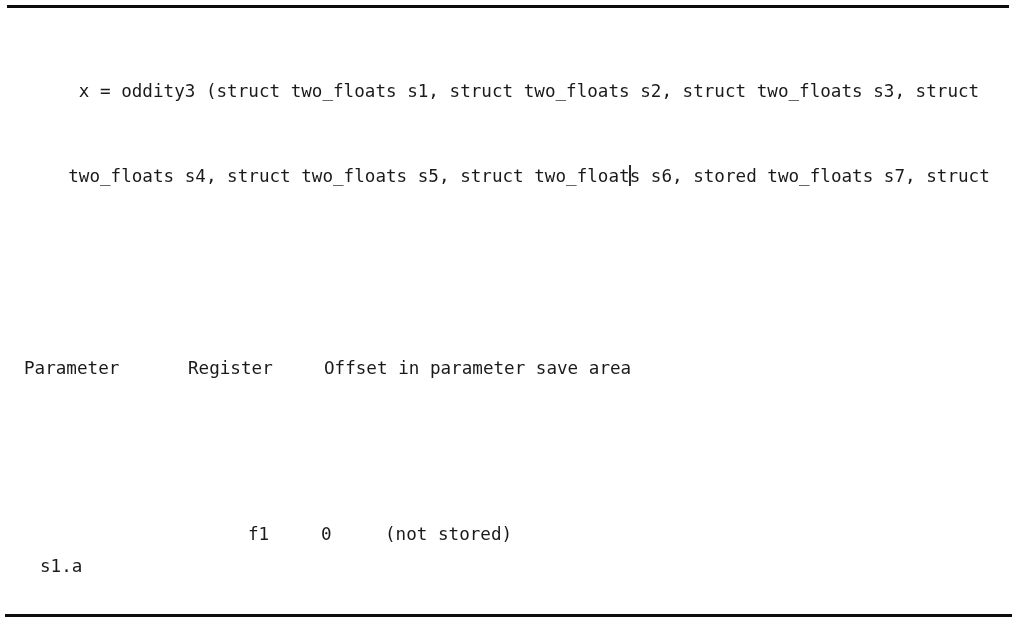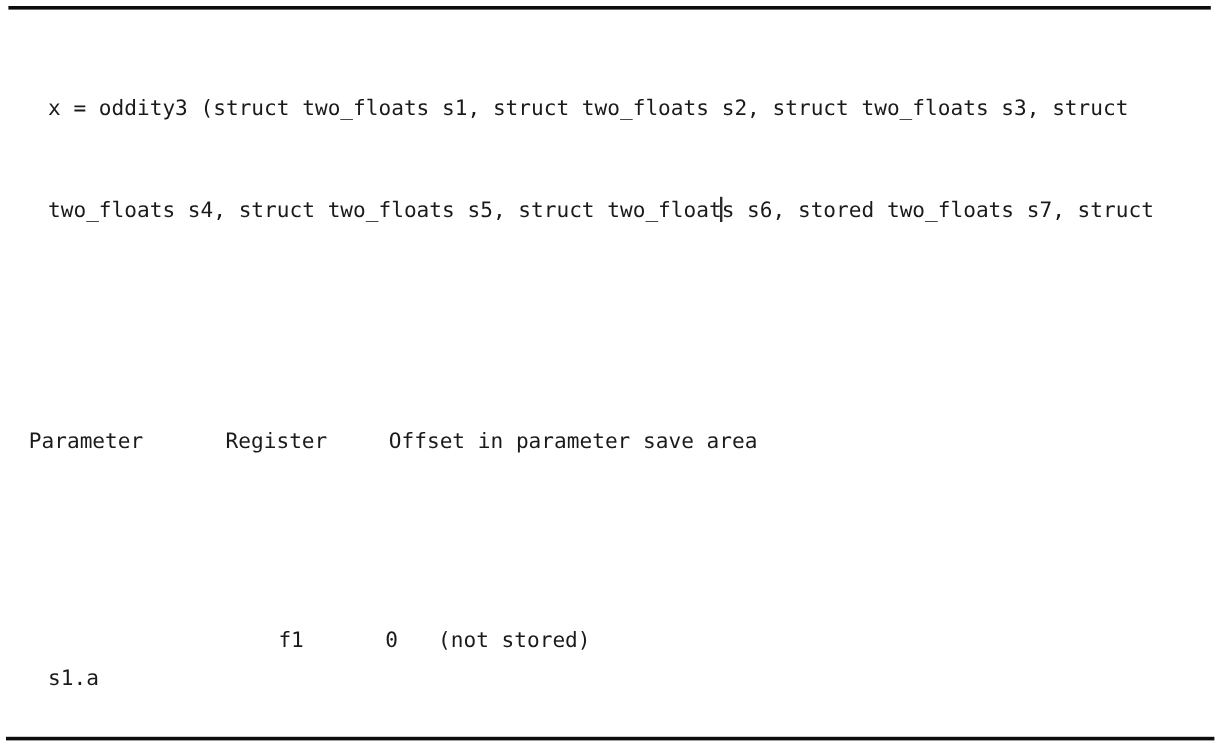--- a/index.html
+++ b/index.html
@@ -29,40 +29,40 @@
     left: 0;
     top: 18.5px;
     width: 1018px;
     white-space: pre;
   }
   .line {
     position: relative;
     height: 25.75px;
     line-height: 25.75px;
   }
-  .code-line { padding-left: 40px; }
+  .code-line { padding-left: 40px; text-align: center; }
 
   .caret {
     display: inline-block;
     width: 2px;
     height: 21px;
     background: #2b2b2b;
     vertical-align: -4px;
     margin: 0 -1px;
   }
 
   
   .cell { position: absolute; top: 0; line-height: 25.75px; }
   .h-param { left: 24px; }
   .h-reg   { left: 188px; }
   .h-off   { left: 324px; }
   .c-param { left: 40px; margin-top: 32px; }
-  .c-reg   { left: 232px; }
+  .c-reg   { left: 248px; }
   .c-off   { left: 321px; }
-  .c-note  { left: 365px; }
+  .c-note  { left: 385px; }
 </style>
 </head>
 <body>
 
 <div class="rule rule-top"></div>
 
 <div class="content">
 
   <div class="line code-line"><span>x = oddity3 (struct two_floats s1, struct two_floats s2, struct two_floats s3, struct</span></div>
 

